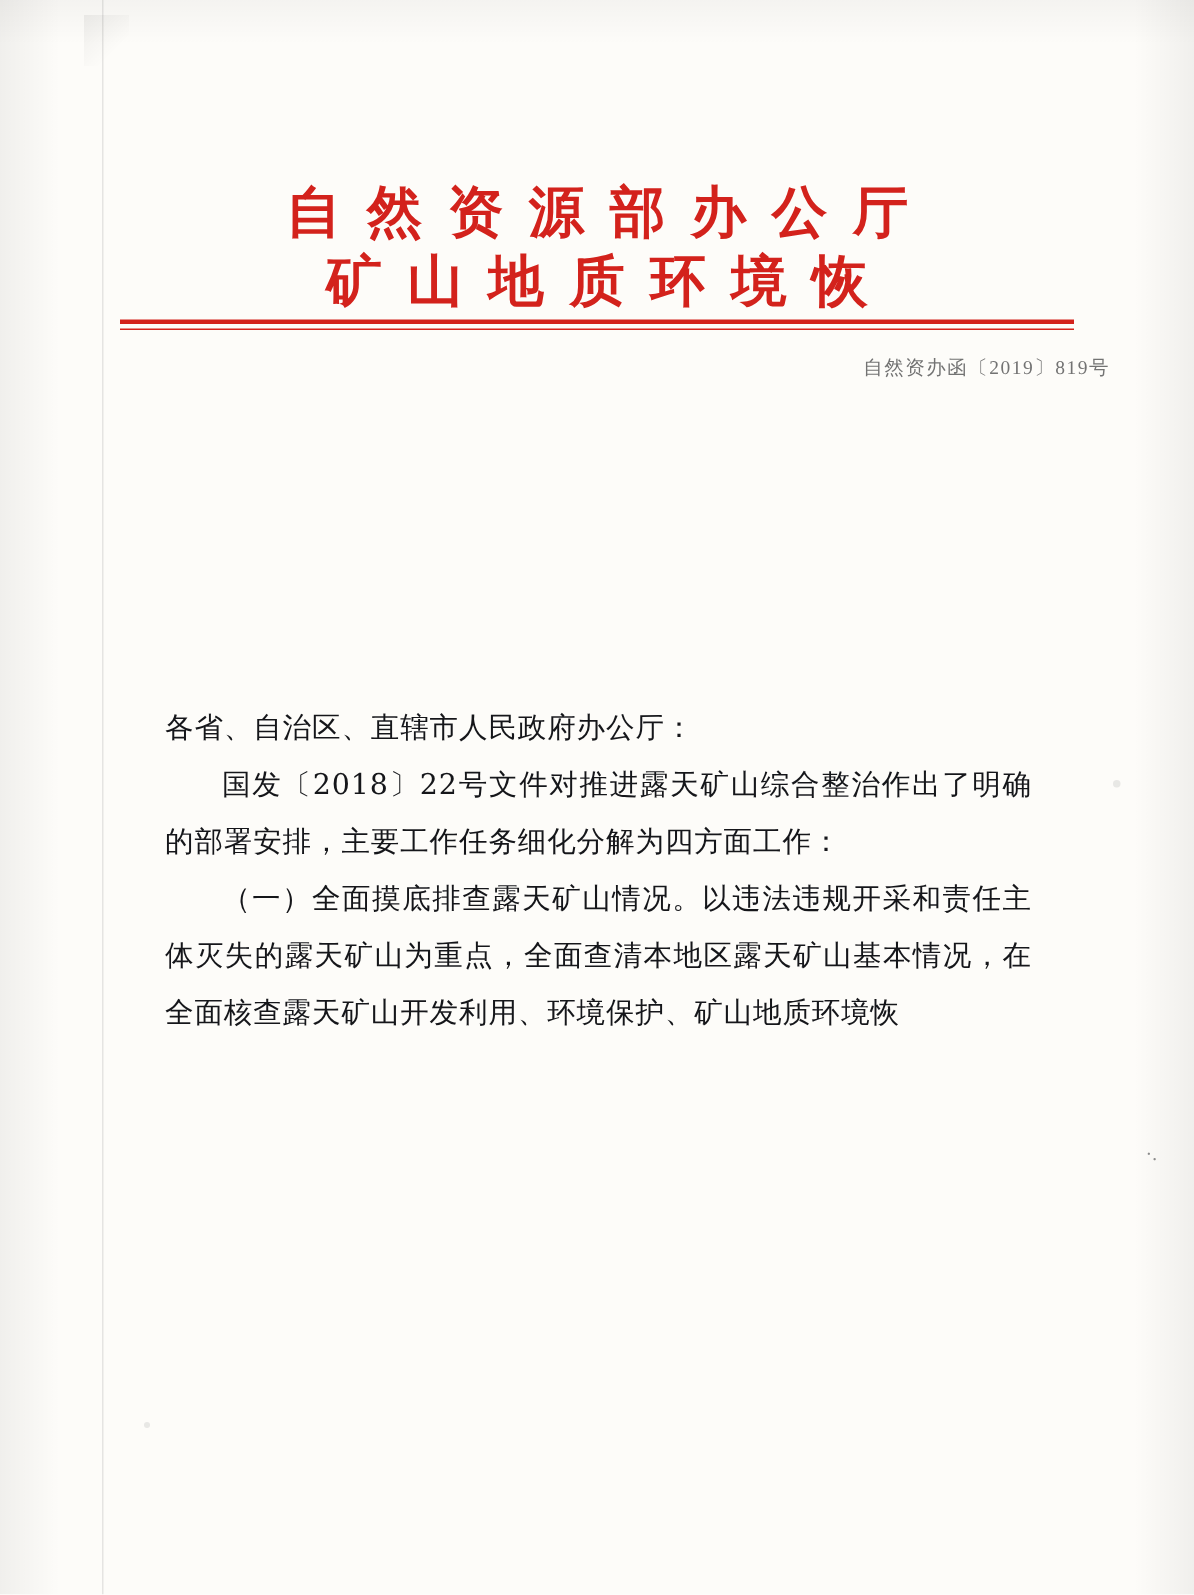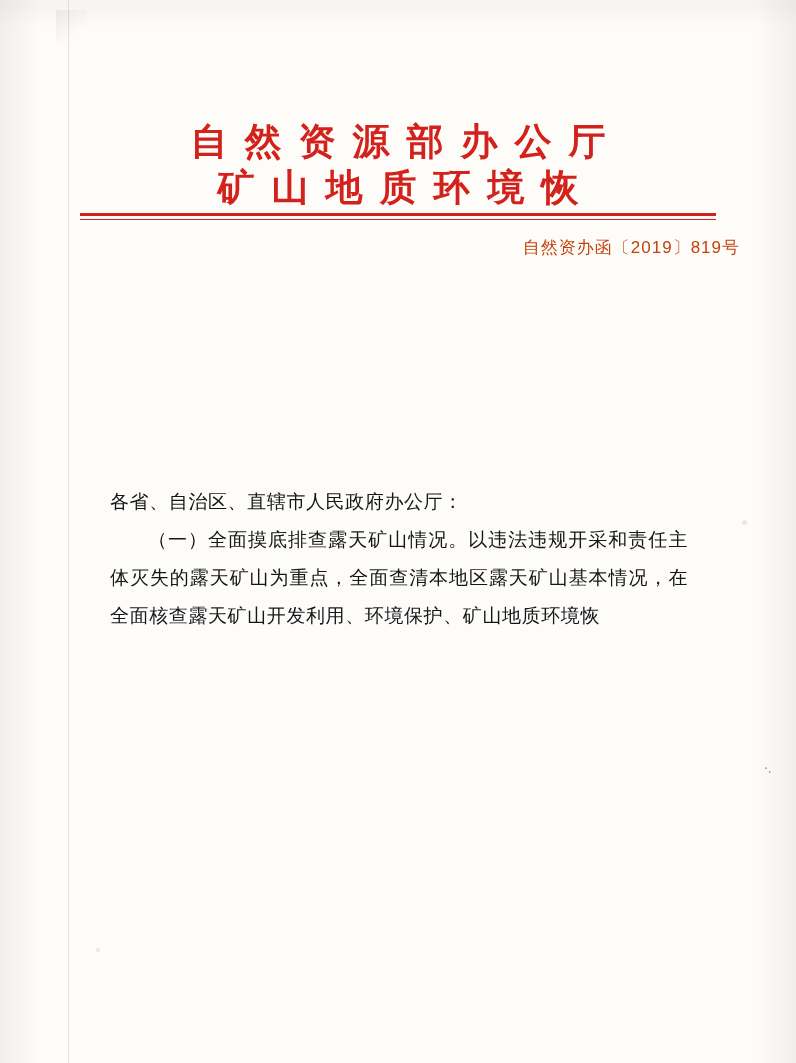--- a/index.html
+++ b/index.html
@@ -84,24 +84,24 @@
     height: 1px;
   }
 
   
   .doc-number {
     position: absolute;
     left: 0;
     top: 236px;
     width: 740px;
     text-align: right;
-    font-size: 17px;
-    color: #c2410c;
+    font-size: 13px;
+    color: #737373;
     letter-spacing: 1px;
-    font-family: Liberation Sans, sans-serif;
+    font-family: Liberation Serif, serif;
   }
 
   
   .title-block {
     position: absolute;
     left: 100px;
     top: 300px;
     width: 600px;
     text-align: center;
   }
@@ -113,21 +113,20 @@
     letter-spacing: 1.5px;
     white-space: nowrap;
   }
 
   
   .body-block {
     position: absolute;
     left: 110px;
     top: 466px;
     width: 578px;
-    margin-top: 16px;
   }
   .para {
     font-size: 19px;
     line-height: 38px;
     color: #15161a;
     letter-spacing: 0.6px;
     text-align: justify;
     margin: 0;
   }
   .para.indent {
@@ -179,17 +178,18 @@
       <div class="masthead-line">矿山地质环境恢</div>
     </div>
     <div class="red-rule"></div>
     <div class="red-rule thin"></div>
 
     <div class="doc-number">自然资办函〔2019〕819号</div>
 
 
     <div class="body-block">
       <p class="para">各省、自治区、直辖市人民政府办公厅：</p>
+      <p class="para indent">国发〔2018〕22号文件对推进露天矿山综合整治作出了明确的部署安排，主要工作任务细化分解为四方面工作：</p>
       <p class="para indent"><span class="sub-lead">（一）全面摸底排查露天矿山情况。</span><span>以违法违规开采和责任主体灭失的露天矿山为重点，全面查清本地区露天矿山基本情况，在全面核查露天矿山开发利用、环境保护、矿山地质环境恢</span></p>
     </div>
 
   </div>
 </div>
 
 </body></html>

